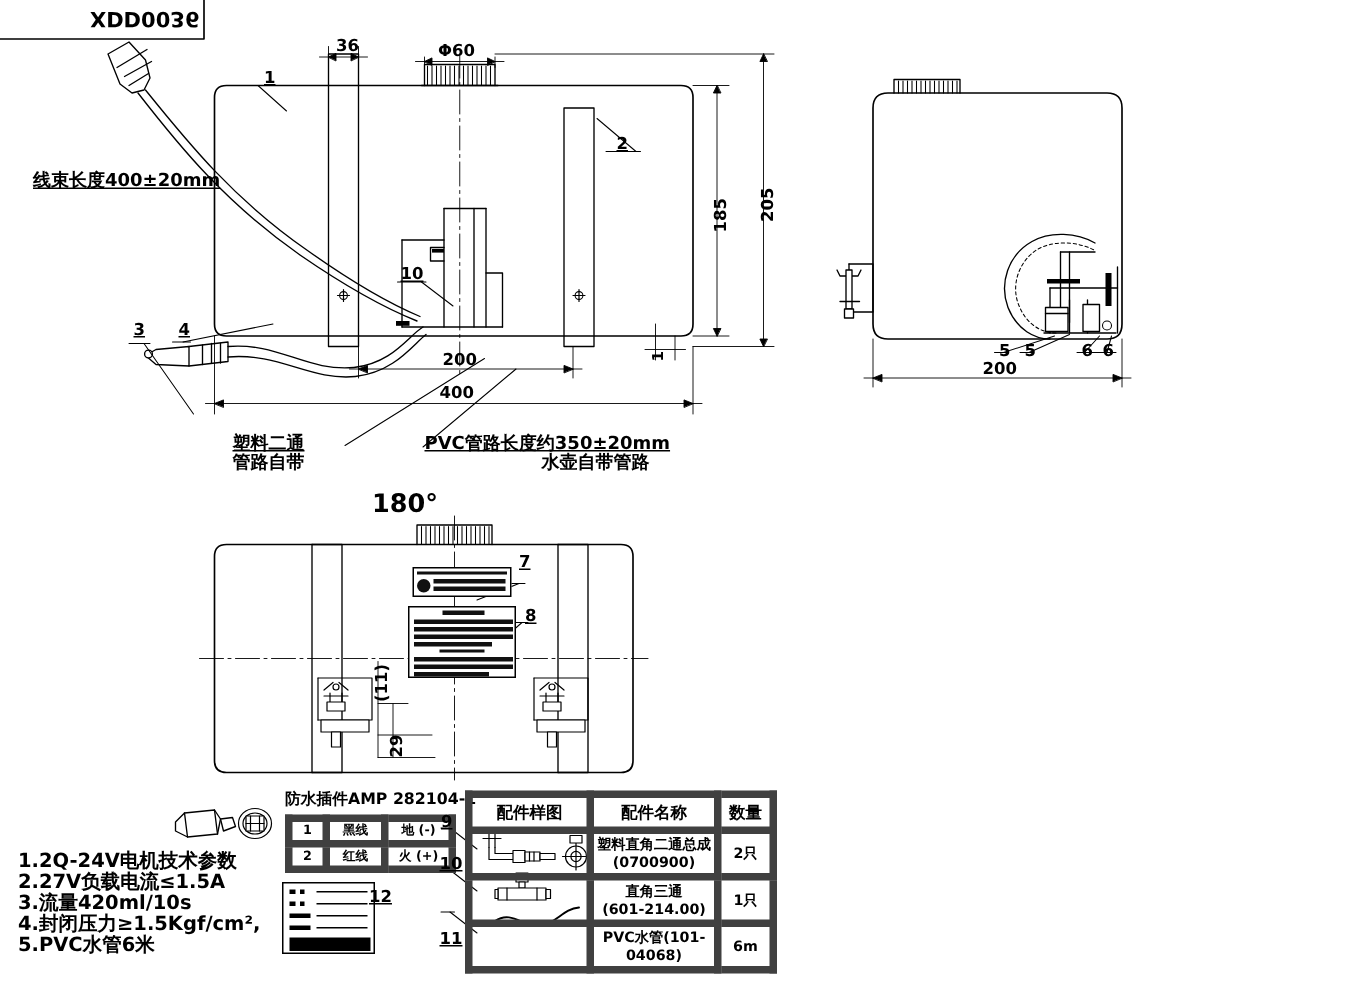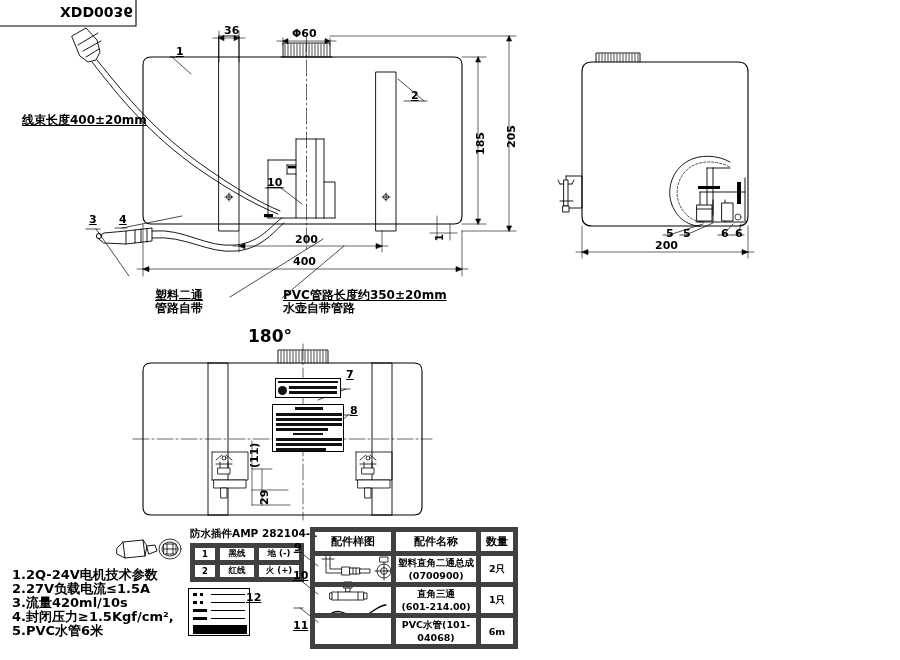--- a/index.html
+++ b/index.html
@@ -359,21 +359,21 @@
   <div class="t lead" style="left:119px;top:214px;text-decoration:underline;">4</div>
   <div class="t lead" style="left:267px;top:177px;text-decoration:underline;">10</div>
 
   <div class="t cn" style="left:22px;top:114px;font-size:12px;text-decoration:underline;">线束长度400±20mm</div>
 
   <div class="t cn" style="left:155px;top:289px;font-size:12px;text-align:left;">
     <span style="display:block;text-decoration:underline;">塑料二通</span>
     <span style="display:block;">管路自带</span>
   </div>
 
-  <div class="t cn" style="left:283px;top:289px;font-size:12px;text-align:left;width:150px;">
+  <div class="t cn" style="left:283px;top:289px;font-size:12px;text-align:right;width:150px;">
     <span style="display:block;text-decoration:underline;">PVC管路长度约350±20mm</span>
     <span style="display:block;font-family:Liberation Serif, serif;">水壶自带管路</span>
   </div>
 
   <div class="t lead" style="left:666px;top:228px;">5</div>
   <div class="t lead" style="left:683px;top:228px;">5</div>
   <div class="t lead" style="left:721px;top:228px;">6</div>
   <div class="t lead" style="left:735px;top:228px;">6</div>
   <div class="t dim" style="left:655px;top:240px;">200</div>
 

